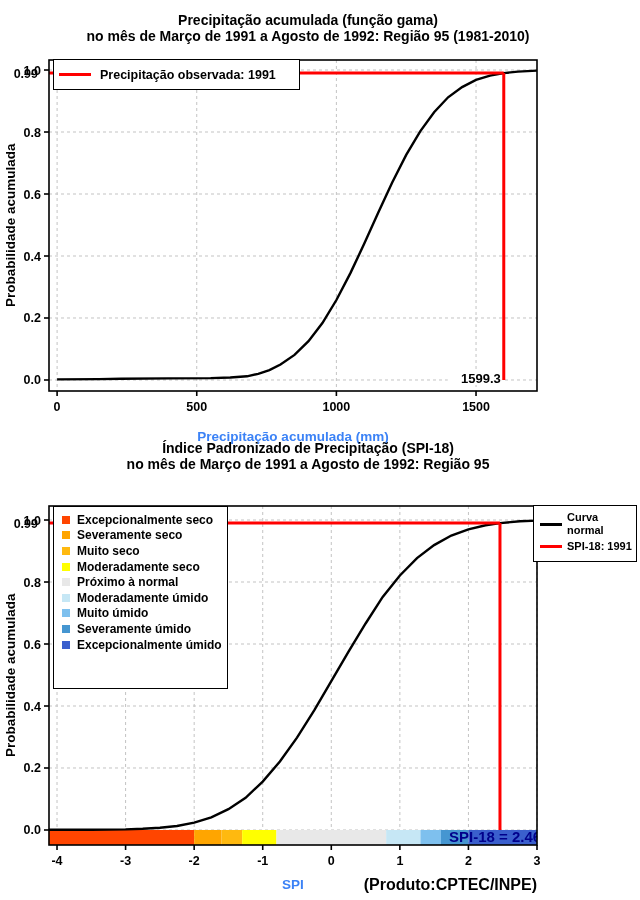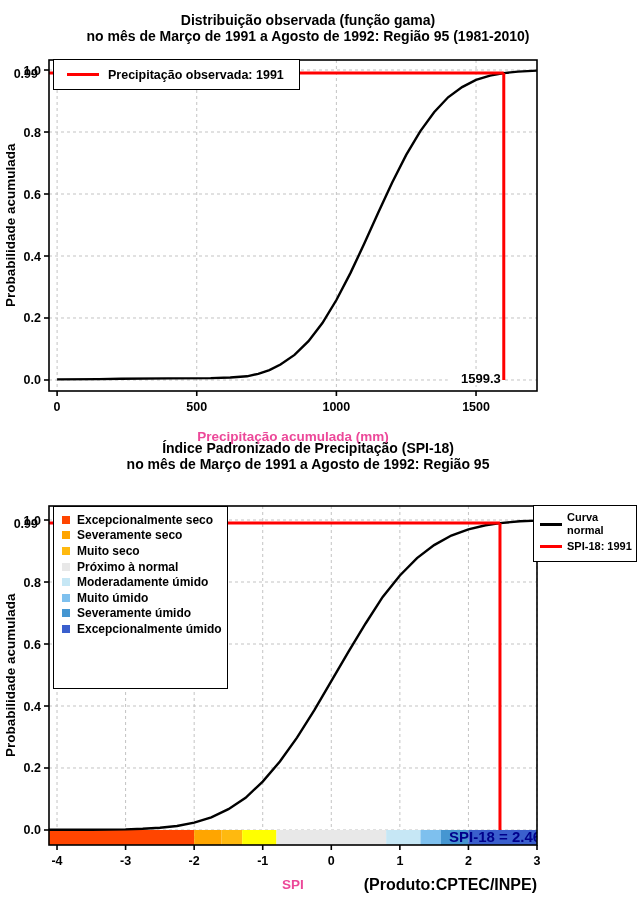--- a/index.html
+++ b/index.html
@@ -2,28 +2,28 @@
 <html><head>
 <meta charset="utf-8">
 <style>
   html,body{margin:0;padding:0;background:#fff;}
   #canvas{position:relative;width:640px;height:900px;background:#fff;overflow:hidden;
           font-family:"Liberation Sans",sans-serif;}
   svg{position:absolute;left:0;top:0;}
   .title{position:absolute;left:0;width:616px;text-align:center;font-weight:bold;
          font-size:14px;line-height:16px;color:#000;}
   .xlab{position:absolute;left:49px;width:488px;text-align:center;font-weight:bold;
-        font-size:13.5px;color:#ec4899;}
+        font-size:13.5px;color:#3b82f6;}
   .foot{position:absolute;left:49px;width:488px;text-align:right;font-weight:bold;
         font-size:16px;color:#000;}
   .ylab{position:absolute;left:3px;writing-mode:vertical-rl;transform:rotate(180deg);
         font-weight:bold;font-size:13.5px;color:#000;text-align:center;}
   .lgdbox{position:absolute;background:#fff;border:1px solid #000;box-sizing:border-box;}
   #legend1{left:53px;top:59px;width:247px;height:31px;display:flex;align-items:center;
-           padding-left:13px;gap:9px;}
+           padding-left:5px;gap:9px;}
   #legend1 .lsamp{display:inline-block;width:32px;height:3px;}
   #legend1 .ltext{font-weight:bold;font-size:12.5px;white-space:nowrap;}
   #legend-left{left:53px;top:506px;width:175px;height:183px;padding:5px 0 0 8px;}
   .cat-row{display:flex;align-items:center;height:15.6px;}
   .cat-swatch{width:8px;height:8px;margin-right:7px;flex:none;}
   .cat-label{font-weight:bold;font-size:12px;white-space:nowrap;}
   #legend-right{left:533px;top:505px;width:104px;height:57px;padding:5px 0 16px 6px;}
   .rl-row{display:flex;align-items:center;margin-bottom:3px;}
   .rl-samp{width:22px;height:3px;margin-right:5px;flex:none;}
   .rl-label{font-weight:bold;font-size:11px;line-height:13px;white-space:nowrap;}
@@ -132,21 +132,21 @@
       <line x1="44" y1="644.0054864667154" x2="49" y2="644.0054864667154" class="tick"></line>
       <text x="41" y="648.5054864667154" text-anchor="end" class="ticklab">0.6</text>
       <line x1="44" y1="582.008412582297" x2="49" y2="582.008412582297" class="tick"></line>
       <text x="41" y="586.508412582297" text-anchor="end" class="ticklab">0.8</text>
       <line x1="44" y1="520.0113386978785" x2="49" y2="520.0113386978785" class="tick"></line>
       <text x="41" y="524.5113386978785" text-anchor="end" class="ticklab">1.0</text>
       <text x="38" y="527.6111923920995" text-anchor="end" class="ticklab" fill="#7E7E7E">0.99</text>
     </svg>
 
   <div class="title" style="top:12px">
-    <div>Distribuição observada (função gama)</div>
+    <div>Precipitação acumulada (função gama)</div>
     <div>no mês de Março de 1991 a Agosto de 1992: Região 95 (1981-2010)</div>
   </div>
   <div class="ylab" style="top:137px;height:176px">Probabilidade acumulada</div>
   <div class="xlab" style="top:429px">Precipitação acumulada (mm)</div>
   <div class="lgdbox" id="legend1">
     <span class="lsamp" style="background: rgb(255, 0, 0);"></span>
     <span class="ltext">Precipitação observada: 1991</span>
   </div>
 
   <div class="title" style="top:440px">
@@ -163,20 +163,24 @@
       </div>
       <div class="cat-row">
         <span class="cat-swatch" style="background: rgb(255, 165, 0);"></span>
         <span class="cat-label">Severamente seco</span>
       </div>
       <div class="cat-row">
         <span class="cat-swatch" style="background: rgb(255, 185, 15);"></span>
         <span class="cat-label">Muito seco</span>
       </div>
       <div class="cat-row">
+        <span class="cat-swatch" style="background: rgb(255, 255, 0);"></span>
+        <span class="cat-label">Moderadamente seco</span>
+      </div>
+      <div class="cat-row">
         <span class="cat-swatch" style="background: rgb(232, 232, 232);"></span>
         <span class="cat-label">Próximo à normal</span>
       </div>
       <div class="cat-row">
         <span class="cat-swatch" style="background: rgb(198, 231, 245);"></span>
         <span class="cat-label">Moderadamente úmido</span>
       </div>
       <div class="cat-row">
         <span class="cat-swatch" style="background: rgb(126, 192, 238);"></span>
         <span class="cat-label">Muito úmido</span>

